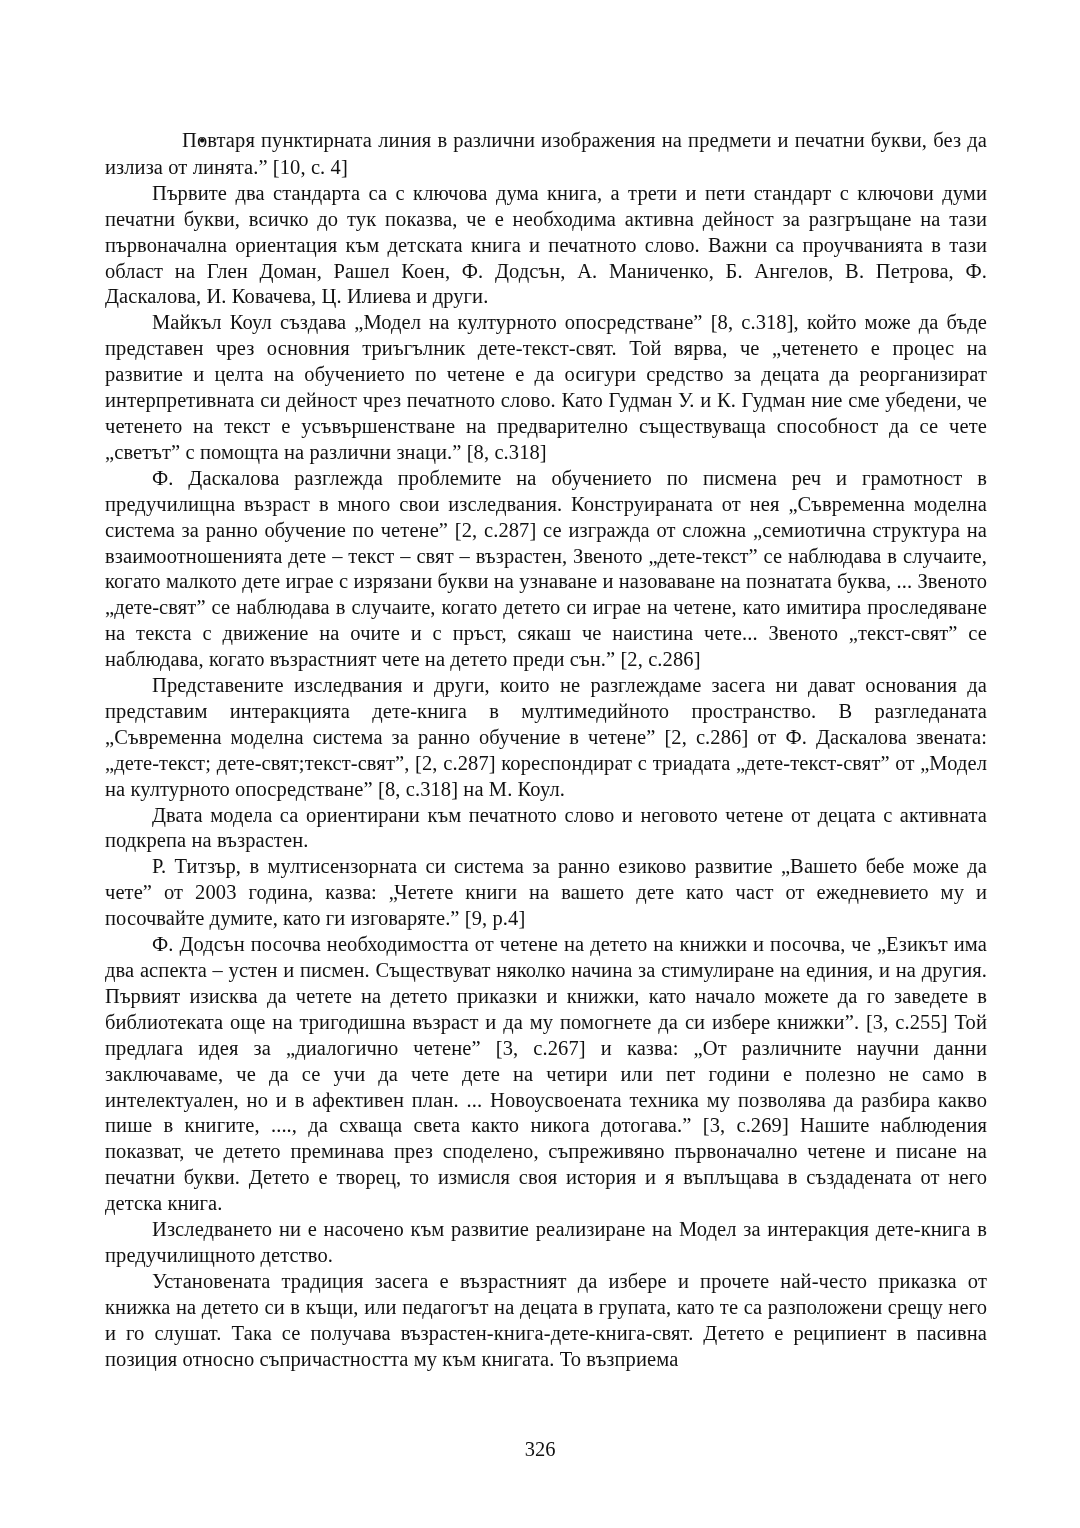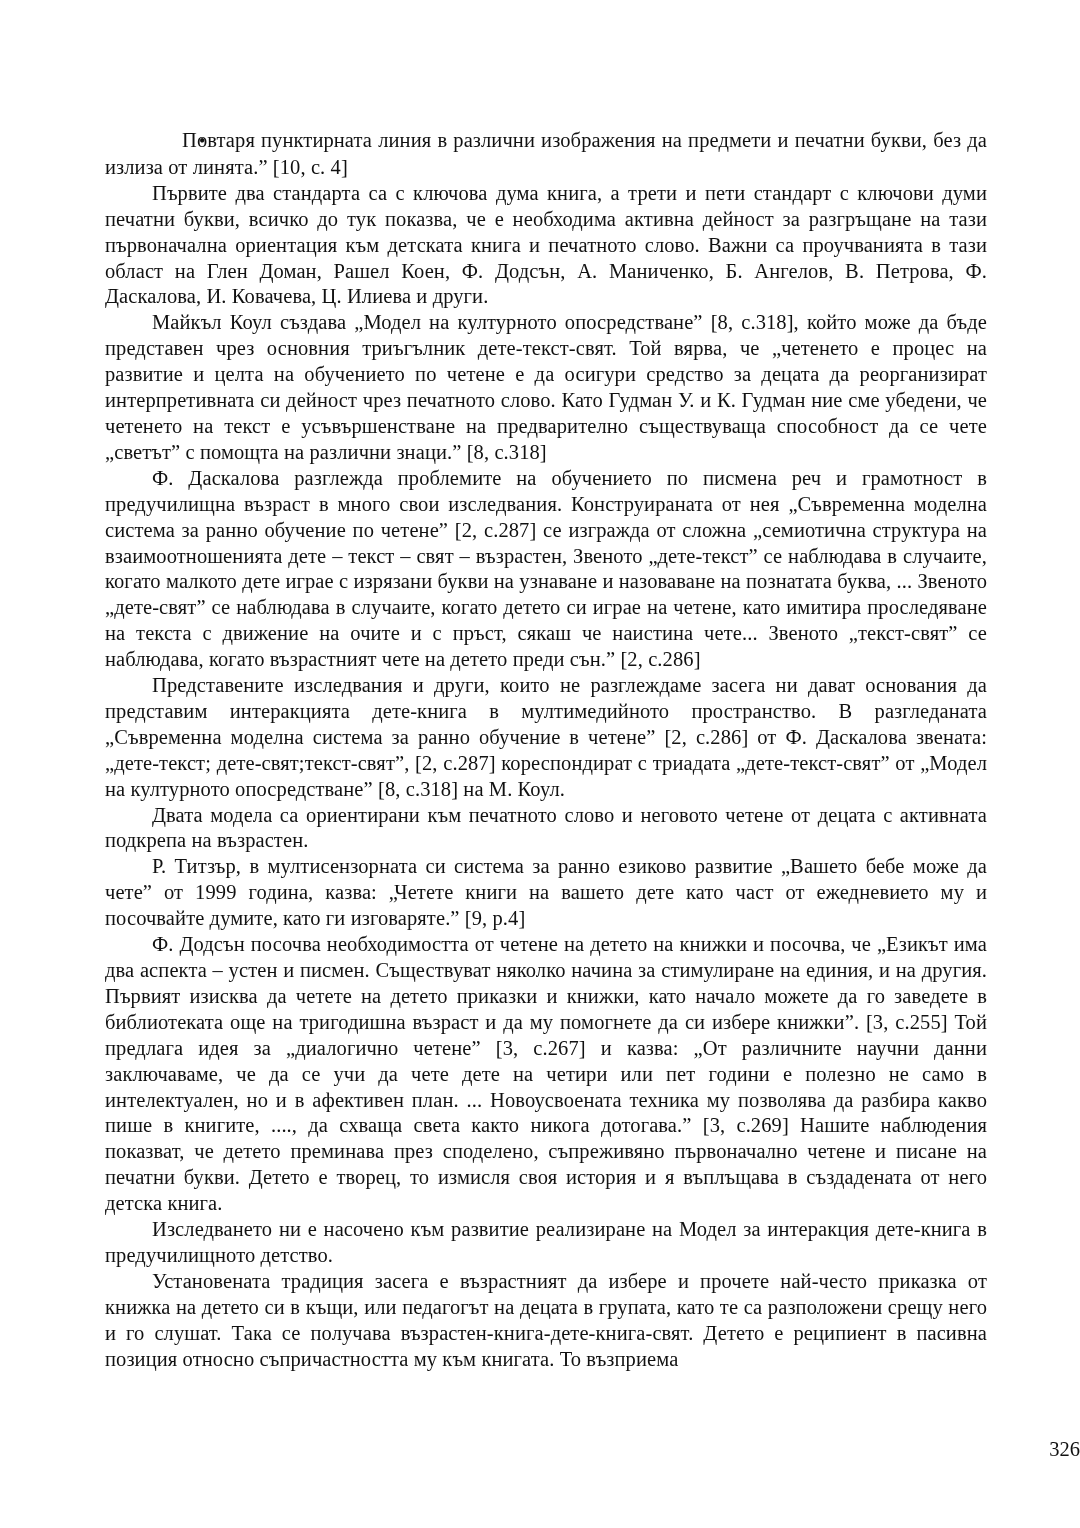--- a/index.html
+++ b/index.html
@@ -38,35 +38,35 @@
   .para.bullet .bullet-marker {
     display: inline-block;
     width: 30px;
     font-size: 18px;
   }
   .page-number {
     position: absolute;
     left: 0;
     width: 1080px;
     top: 1438px;
-    text-align: right;
+    text-align: center;
     font-size: 20.5px;
     color: #111111;
   }
 </style>
 </head>
 <body>
 
 <div class="page">
   <div class="text-block">
     <p class="para bullet"><span class="bullet-marker">•</span><span>Повтаря пунктирната линия в различни изображения на предмети и печатни букви, без да излиза от линята.” [10, с. 4]</span></p>
     <p class="para">Първите два стандарта са с ключова дума книга, а трети и пети стандарт с ключови думи печатни букви, всичко до тук показва, че е необходима активна дейност за разгръщане на тази първоначална ориентация към детската книга и печатното слово. Важни са проучванията в тази област на Глен Доман, Рашел Коен, Ф. Додсън, А. Маниченко, Б. Ангелов, В. Петрова, Ф. Даскалова, И. Ковачева, Ц. Илиева и други.</p>
     <p class="para">Майкъл Коул създава „Модел на културното опосредстване” [8, с.318], който може да бъде  представен чрез основния триъгълник дете-текст-свят.  Той вярва, че „четенето е процес на развитие и целта на обучението по четене е да осигури средство за децата да реорганизират интерпретивната си дейност чрез печатното слово. Като Гудман У. и К. Гудман ние сме убедени, че четенето на текст е усъвършенстване на предварително съществуваща способност да се чете „светът” с помощта на различни знаци.” [8, с.318]</p>
     <p class="para">Ф. Даскалова разглежда проблемите на обучението по писмена реч и грамотност в предучилищна възраст в много свои изследвания. Конструираната от нея „Съвременна моделна система за ранно обучение по четене” [2, с.287] се изгражда от сложна „семиотична структура на взаимоотношенията дете – текст – свят – възрастен, Звеното „дете-текст” се наблюдава в случаите, когато малкото дете играе с изрязани букви на узнаване и назоваване на познатата буква, ... Звеното „дете-свят” се наблюдава в случаите, когато детето си играе на четене, като имитира проследяване на текста с движение на очите и с пръст, сякаш че наистина чете... Звеното „текст-свят” се наблюдава, когато възрастният чете на детето преди сън.” [2, с.286]</p>
     <p class="para">Представените изследвания и други, които не разглеждаме засега ни дават основания да представим интеракцията дете-книга в мултимедийното пространство. В разгледаната „Съвременна моделна система за ранно обучение в четене” [2, с.286] от Ф. Даскалова звената: „дете-текст; дете-свят;текст-свят”, [2, с.287] кореспондират с триадата „дете-текст-свят” от „Модел на културното опосредстване” [8, с.318] на М. Коул.</p>
     <p class="para">Двата модела са ориентирани към печатното слово и неговото четене от децата с активната подкрепа на възрастен.</p>
-    <p class="para">Р. Титзър, в мултисензорната си система за ранно езиково развитие „Вашето бебе може да чете” от 1999 година, казва: „Четете книги на вашето дете като част от ежедневието му и посочвайте думите, като ги изговаряте.” [9, p.4]</p>
+    <p class="para">Р. Титзър, в мултисензорната си система за ранно езиково развитие „Вашето бебе може да чете” от 2003 година, казва: „Четете книги на вашето дете като част от ежедневието му и посочвайте думите, като ги изговаряте.” [9, p.4]</p>
     <p class="para">Ф. Додсън посочва необходимостта от четене на детето на книжки и посочва, че „Езикът има два аспекта – устен и писмен. Съществуват няколко начина за стимулиране на единия, и на другия. Първият изисква да четете на детето приказки и книжки, като начало можете да го заведете в библиотеката още на тригодишна възраст и да му помогнете да си избере книжки”. [3, с.255] Той предлага идея за „диалогично четене” [3, с.267] и казва: „От различните научни данни заключаваме, че да се учи да чете дете на четири или пет години е полезно не само в интелектуален, но и в афективен план. ... Новоусвоената техника му позволява да разбира какво пише в книгите, ...., да схваща света както никога дотогава.” [3, с.269] Нашите наблюдения показват, че детето преминава през споделено, съпреживяно първоначално четене и писане на печатни букви. Детето е творец, то измисля своя история и я въплъщава в създадената от него детска книга.</p>
     <p class="para">Изследването ни е насочено към развитие реализиране на Модел за интеракция дете-книга в предучилищното детство.</p>
     <p class="para">Установената традиция засега е възрастният да избере и прочете най-често приказка от книжка на детето си в къщи, или педагогът на децата в групата, като те са разположени срещу него и го слушат. Така се получава възрастен-книга-дете-книга-свят. Детето е реципиент в пасивна позиция относно съпричастността му към книгата. То възприема</p>
   </div>
   <div class="page-number">326</div>
 </div>
 
 </body></html>

